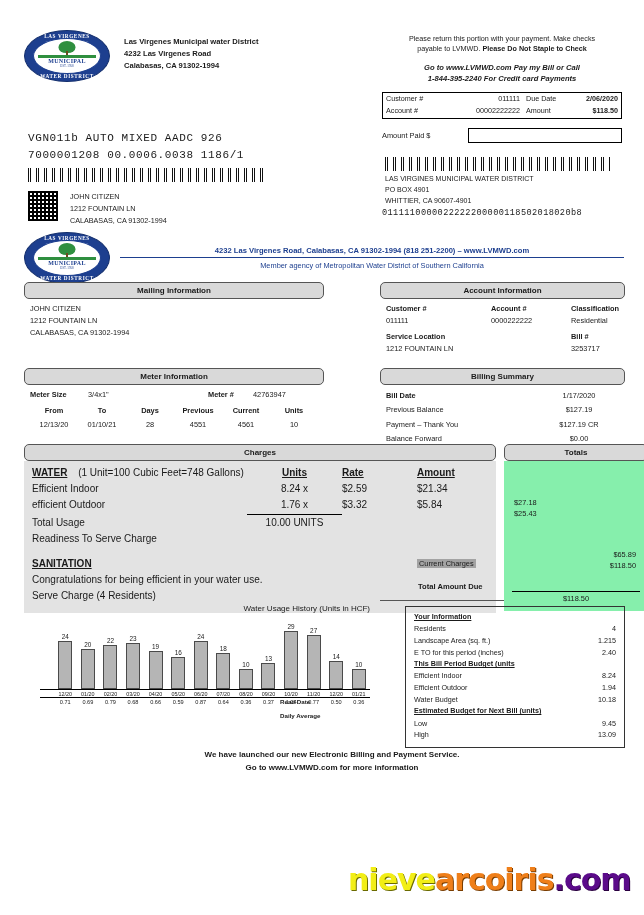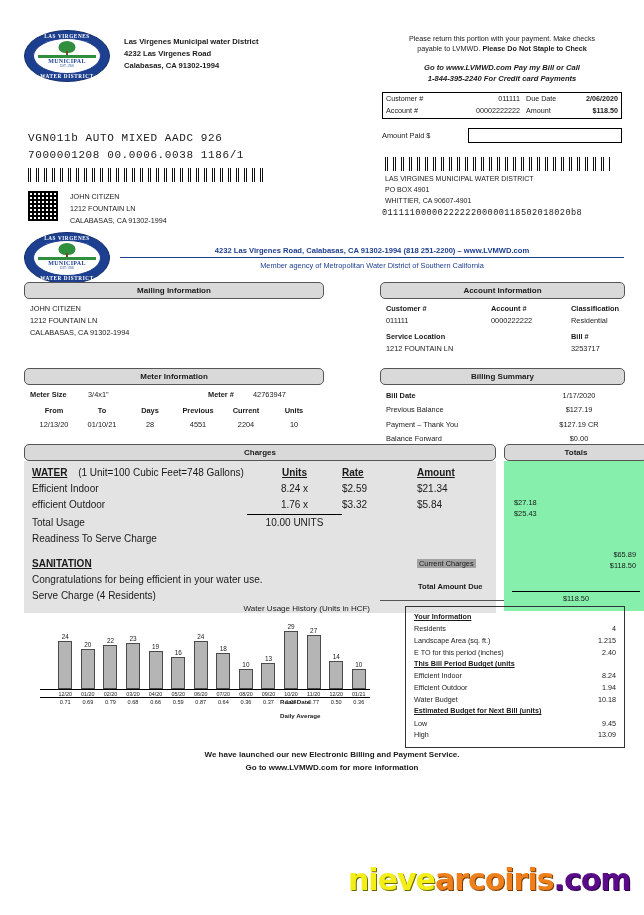--- a/index.html
+++ b/index.html
@@ -320,21 +320,21 @@
         <div class="bold">Days</div>
         <div class="bold">Previous</div>
         <div class="bold">Current</div>
         <div class="bold">Units</div>
       </div>
       <div class="meter-cols">
         <div>12/13/20</div>
         <div>01/10/21</div>
         <div>28</div>
         <div>4551</div>
-        <div>2204</div>
+        <div>4561</div>
         <div>10</div>
       </div>
     </div>
   </div>
 
   <div class="sec" style="left:380px; top:368px; width:245px;">
     <div class="sec-head">Billing Summary</div>
     <div class="sec-body">
       <div class="bill-row">
         <div class="bold">Bill Date</div>

